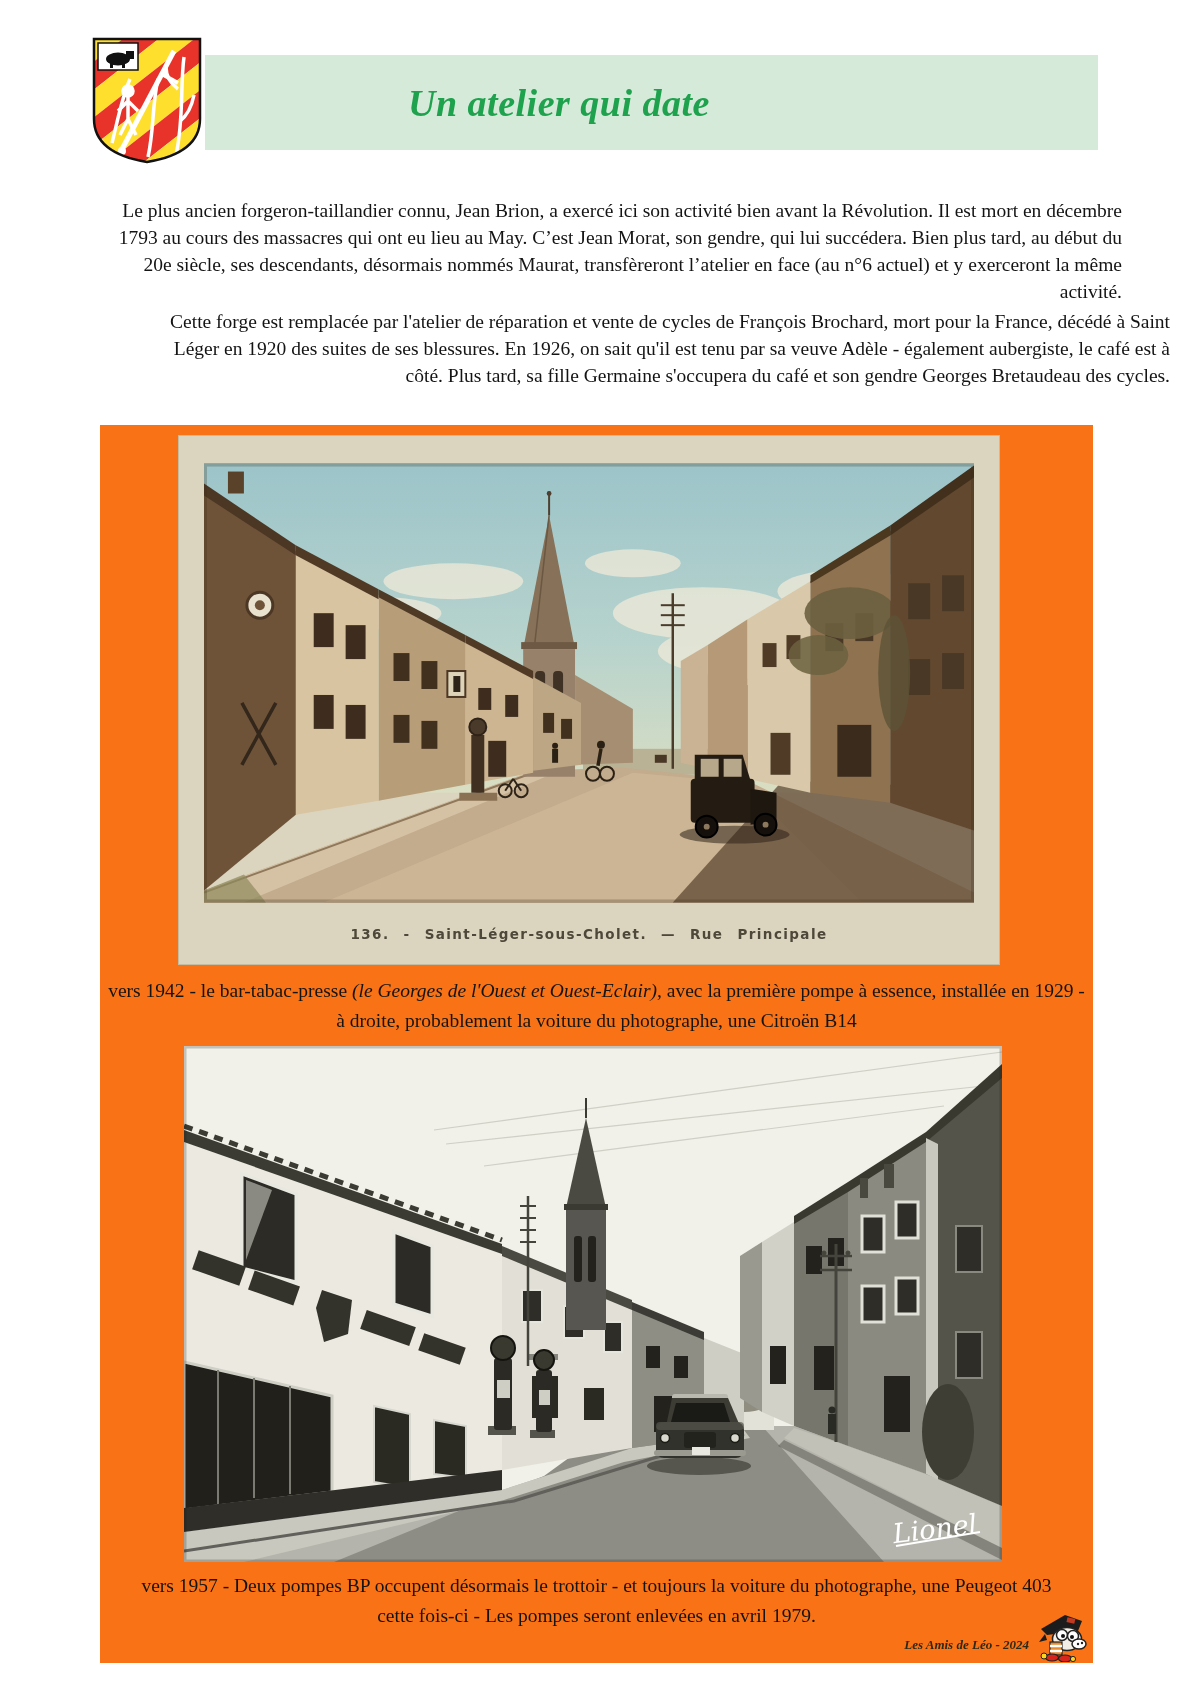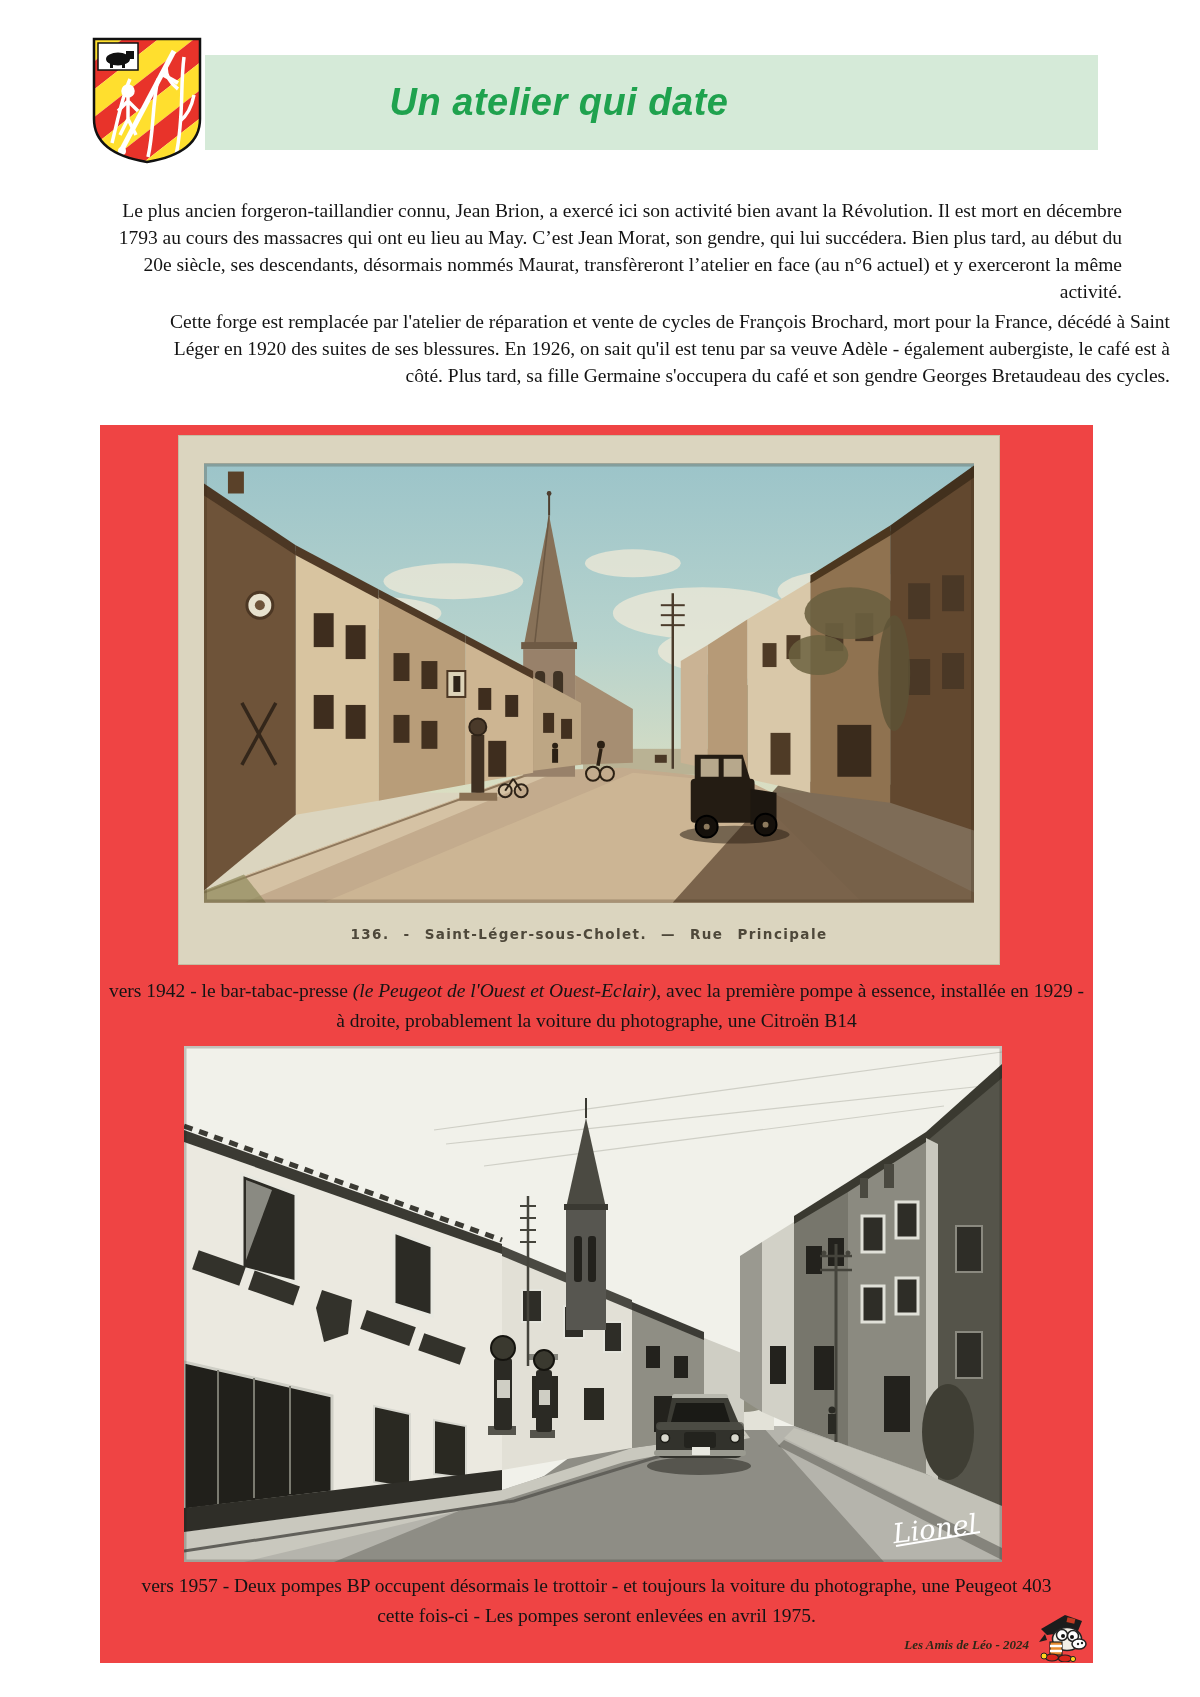--- a/index.html
+++ b/index.html
@@ -4,30 +4,30 @@
 <title>Page</title>
 <style>
   html,body{margin:0;padding:0;background:#ffffff;}
   .page{position:relative;width:1200px;height:1697px;background:#ffffff;overflow:hidden;
         font-family:"Liberation Serif", serif;color:#141414;}
 
   
   .crest{position:absolute;left:88px;top:34px;width:118px;height:132px;}
   .banner{position:absolute;left:205px;top:55px;width:893px;height:95px;background:#d5ead8;
           display:flex;align-items:center;justify-content:center;box-sizing:border-box;padding-right:185px;}
-  .page-title{font-family:Liberation Sans, sans-serif;font-style:italic;font-weight:bold;
+  .page-title{font-family:Liberation Serif, serif;font-style:italic;font-weight:bold;
               font-size:38px;color:#1fa24e;letter-spacing:.5px;white-space:nowrap;}
 
   
   .para{position:absolute;left:90px;width:1032px;font-size:19.5px;line-height:27px;text-align:right;}
   .para-1{top:177px;}
   .para-2{top:288px;margin-left:48px;}
 
   
-  .panel{position:absolute;left:100px;top:425px;width:993px;height:1238px;background:#ef4444;}
+  .panel{position:absolute;left:100px;top:425px;width:993px;height:1238px;background:#f97316;}
 
   .postcard{position:absolute;left:78px;top:10px;width:822px;height:530px;background:#dbd5bf;
             box-sizing:border-box;padding:27px 25px 0 25px;border:1px solid #c4bda3;}
   .postcard svg{display:block;}
   .imprint{height:61px;display:flex;align-items:center;justify-content:center;
            font-family:"DejaVu Sans", sans-serif;font-weight:bold;font-size:13.5px;
            color:#4e483a;letter-spacing:1.4px;word-spacing:8px;}
 
   .caption{position:absolute;left:0;width:993px;text-align:center;font-size:19.5px;line-height:30px;color:#141414;}
   .caption-1{top:551px;}
@@ -259,21 +259,21 @@
           <circle cx="563" cy="362" r="3" fill="#8d7a5e"></circle>
           <circle cx="504" cy="364" r="3" fill="#8d7a5e"></circle>
         </g>
         <rect x="0" y="0" width="772" height="440" fill="none" stroke="#3c2d19" stroke-opacity=".25" stroke-width="6"></rect>
       </svg>
       <div class="imprint">136. - Saint-Léger-sous-Cholet. — Rue Principale</div>
     </div>
 
     <div class="caption caption-1">
       <div class="inner">
-        <span>vers 1942 - le bar-tabac-presse </span><span class="it">(le Peugeot de l'Ouest et Ouest-Eclair)</span><span>, avec la première pompe à essence, installée en 1929 - à droite, probablement la voiture du photographe, une Citroën B14</span>
+        <span>vers 1942 - le bar-tabac-presse </span><span class="it">(le Georges de l'Ouest et Ouest-Eclair)</span><span>, avec la première pompe à essence, installée en 1929 - à droite, probablement la voiture du photographe, une Citroën B14</span>
       </div>
     </div>
 
     <div class="photo2">
       <svg width="818" height="516" viewBox="0 0 818 516">
         <rect x="0" y="0" width="818" height="516" fill="#f1f1ea"></rect>
         <g stroke="#cfcfc6" stroke-width="1.2">
           <line x1="250" y1="84" x2="818" y2="6"></line>
           <line x1="262" y1="98" x2="818" y2="38"></line>
           <line x1="300" y1="120" x2="760" y2="60"></line>
@@ -411,21 +411,21 @@
           <circle cx="648" cy="364" r="3.5" fill="#2a2a24"></circle>
           <rect x="644" y="368" width="8" height="20" fill="#2a2a24"></rect>
         </g>
         <text x="752" y="492" transform="rotate(-7 752 492)" font-family="DejaVu Serif, serif" font-style="italic" font-size="27" fill="#ffffff" text-anchor="middle">Lionel</text>
         <path d="M712,500 L796,486" stroke="#ffffff" stroke-width="2" fill="none"></path>
         <rect x="0" y="0" width="818" height="516" fill="none" stroke="#1c1c18" stroke-opacity=".22" stroke-width="5"></rect>
       </svg>
     </div>
 
     <div class="caption caption-2">
-      <div class="inner">vers 1957 - Deux pompes BP occupent désormais le trottoir - et toujours la voiture du photographe, une Peugeot 403 cette fois-ci - Les pompes seront enlevées en avril 1975.</div>
+      <div class="inner">vers 1957 - Deux pompes BP occupent désormais le trottoir - et toujours la voiture du photographe, une Peugeot 403 cette fois-ci - Les pompes seront enlevées en avril 1979.</div>
     </div>
 
     <div class="credit">Les Amis de Léo - 2024</div>
     <svg class="mascot" viewBox="0 0 52 50">
       <polygon points="4,17 28,3 45,9 41,19 10,23" fill="#1c1c1c"></polygon>
       <rect x="30" y="6" width="8" height="5" fill="#c03a22" transform="rotate(12 34 8)"></rect>
       <polygon points="8,22 2,30 10,28" fill="#1c1c1c"></polygon>
       <ellipse cx="30" cy="27" rx="14.5" ry="11.5" fill="#f3efe6" stroke="#222222" stroke-width="1.5"></ellipse>
       <circle cx="25" cy="23" r="5.5" fill="#ffffff" stroke="#222222" stroke-width="1.5"></circle>
       <circle cx="36" cy="24" r="5.5" fill="#ffffff" stroke="#222222" stroke-width="1.5"></circle>

